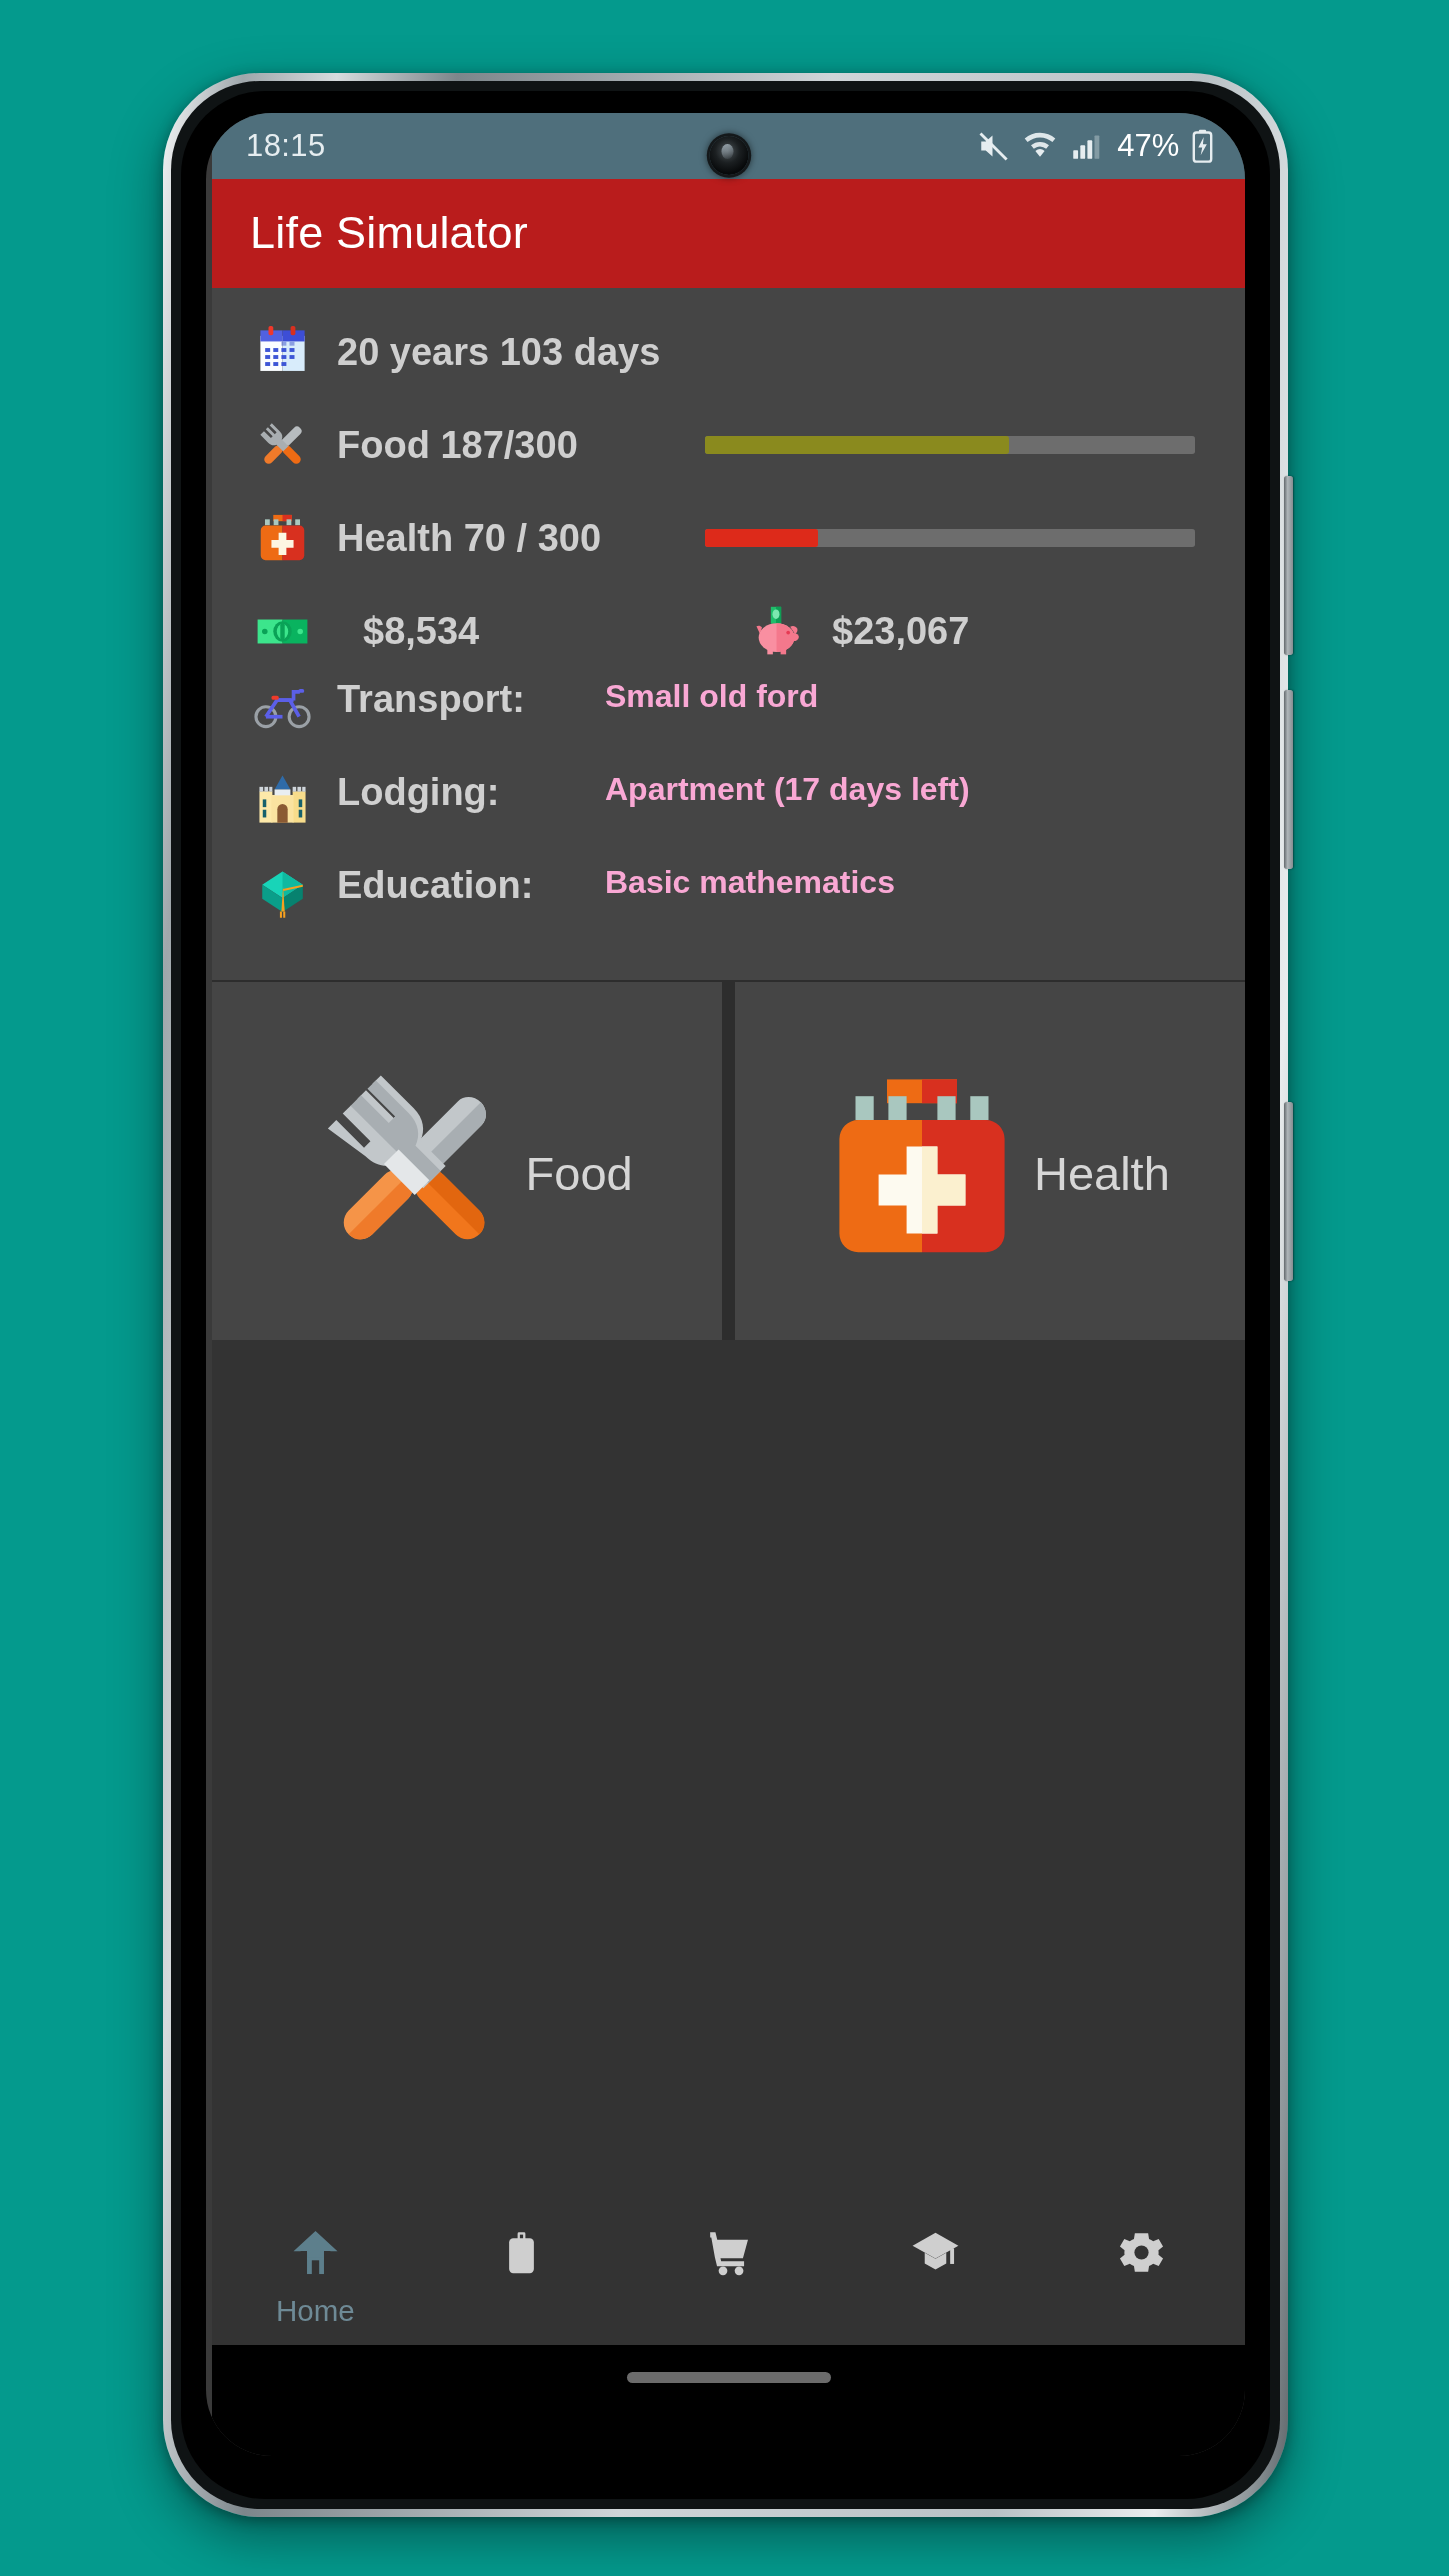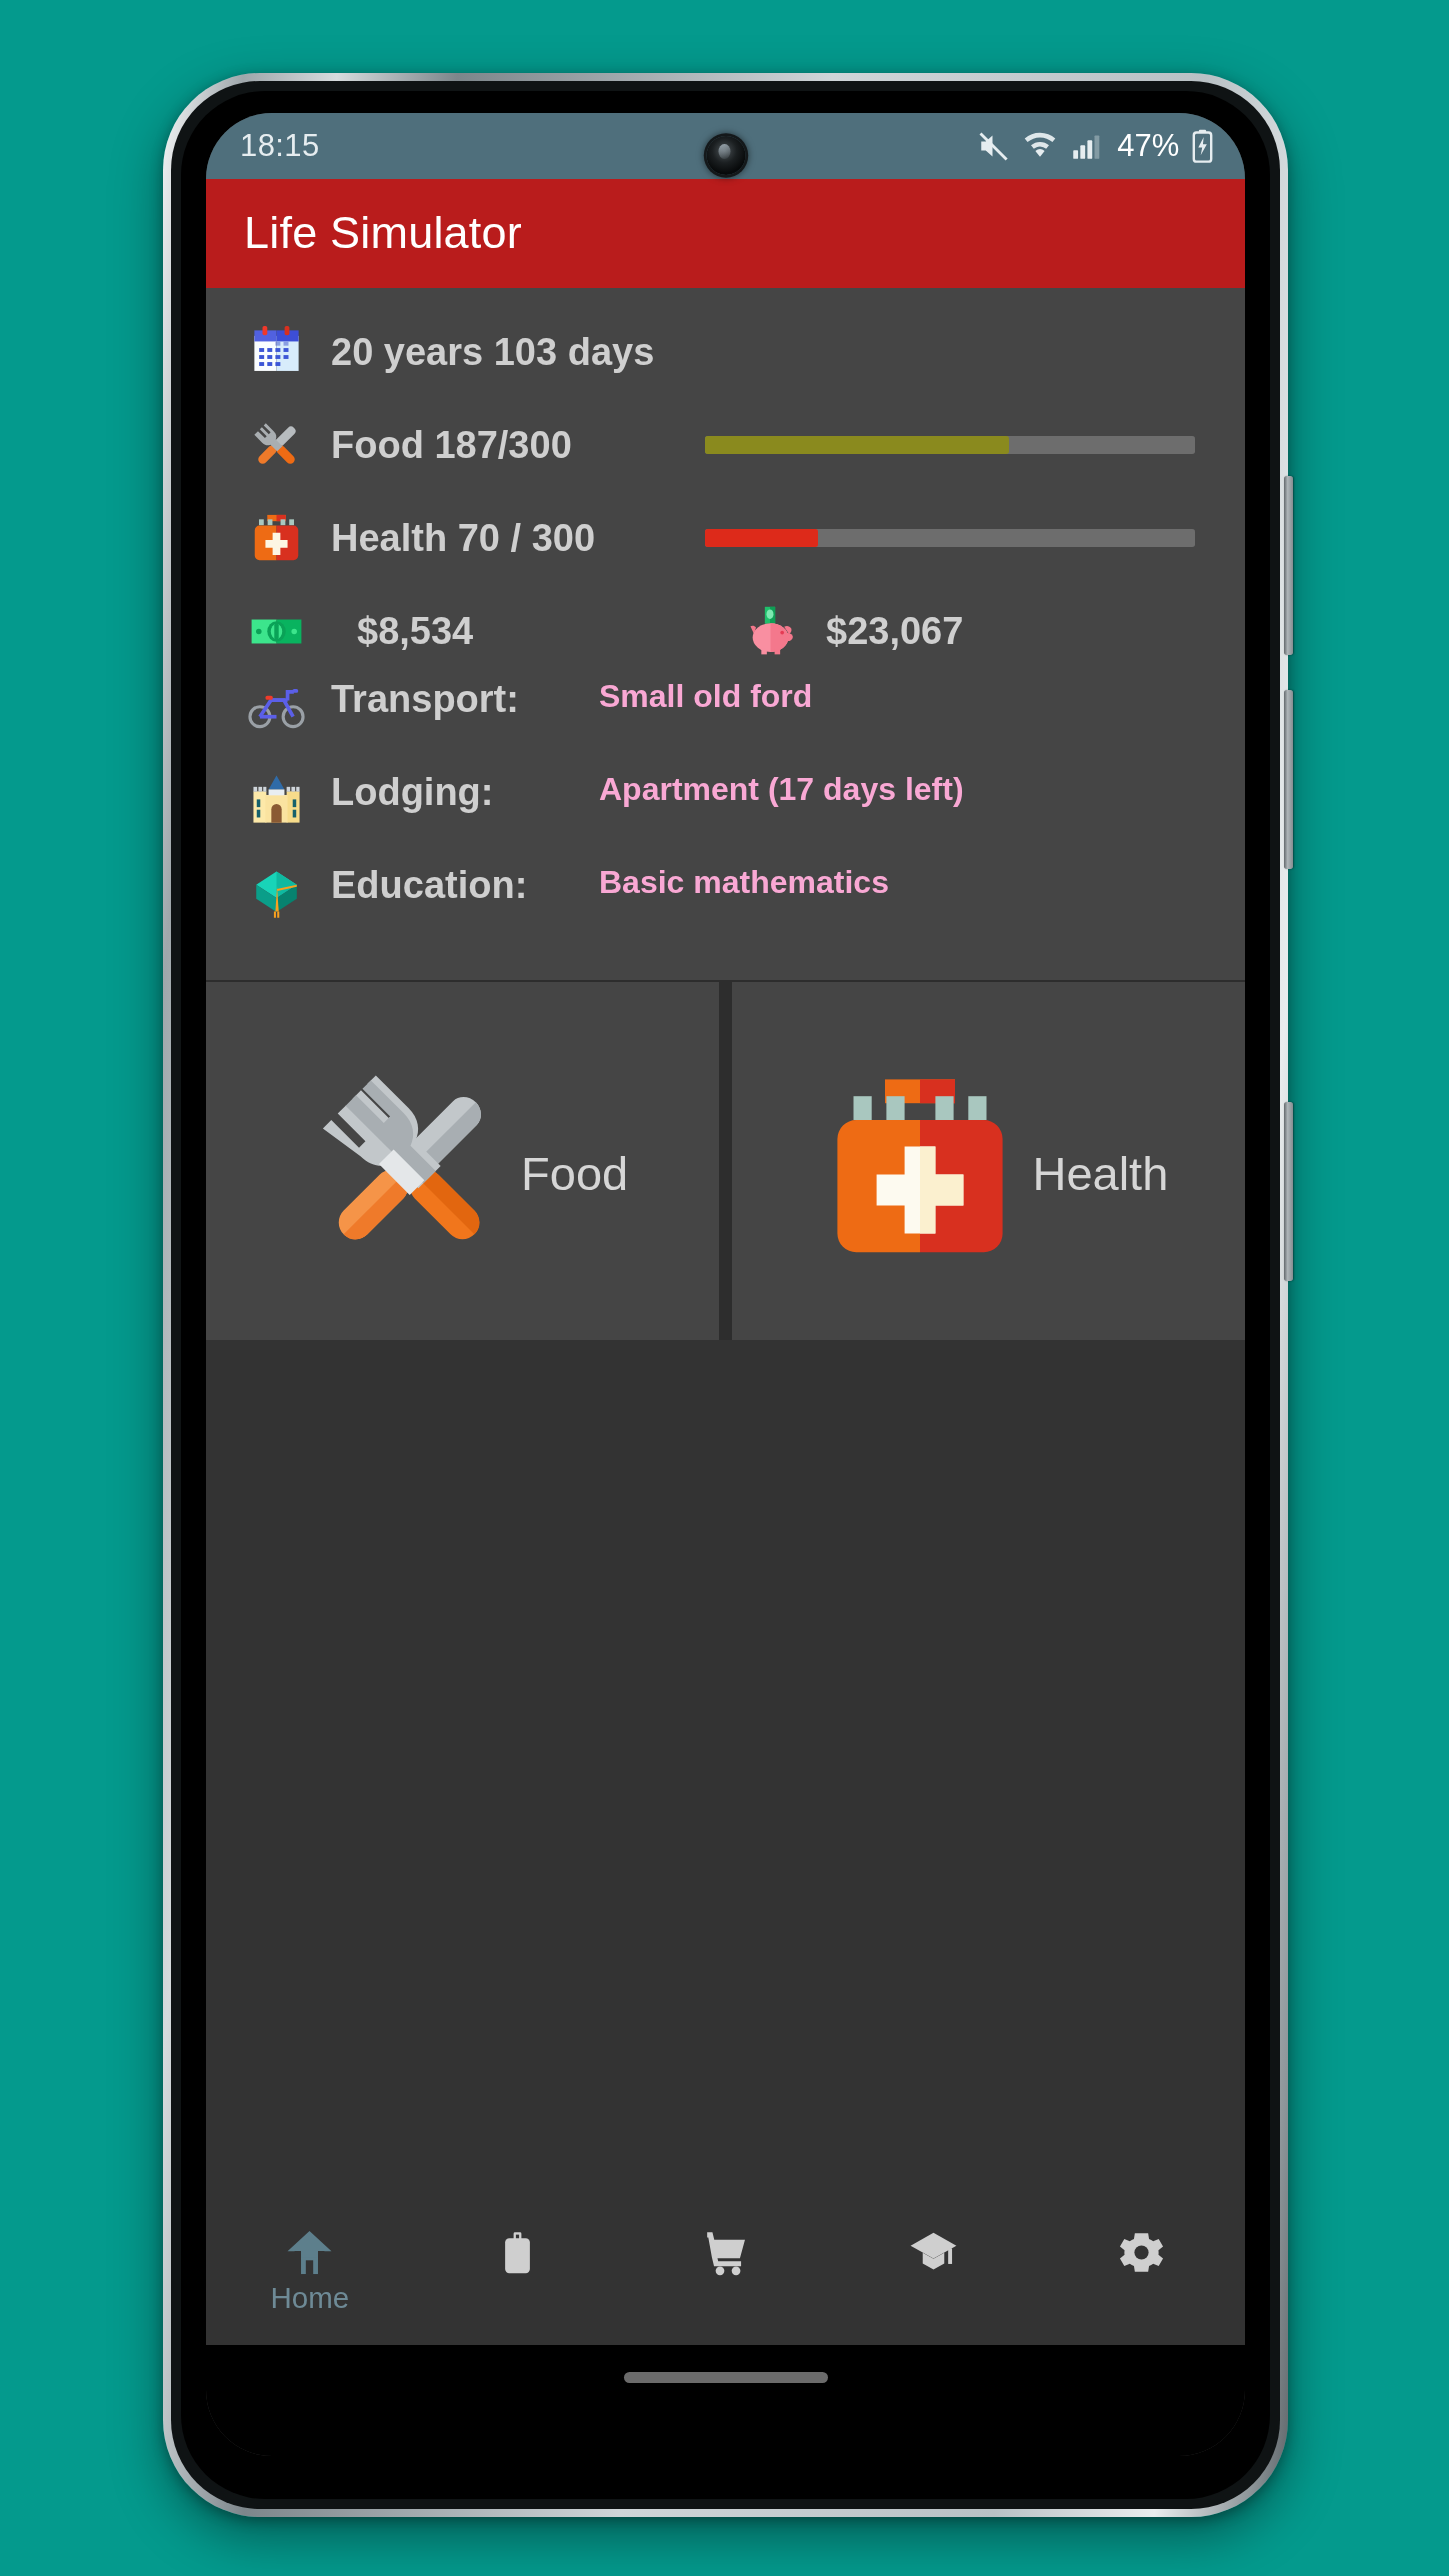--- a/index.html
+++ b/index.html
@@ -220,41 +220,41 @@
     background: #333333;
     display: flex;
     align-items: flex-start;
     padding-top: 23px;
   }
   .nav-item {
     flex: 1 1 0;
     display: flex;
     flex-direction: column;
     align-items: center;
-    gap: 1px;
+    gap: 14px;
   }
   .nav-icon { width: 55px; height: 55px; display: block; }
   .nav-label { font-size: 29.5px; color: #6e8a96; }
 
   
   #gesture-area {
     height: 111px;
     background: #000;
     display: flex;
     align-items: flex-start;
     justify-content: center;
     padding-top: 27px;
   }
   #gesture-pill {
     width: 204px; height: 11.6px;
     border-radius: 6.3px;
     background: #6b6b6b;
   }
 
-  #screen-col { display:flex; flex-direction:column; height:100%; }
+  #screen-col { display:flex; flex-direction:column; height:100%;padding-left:6px; }
 </style>
 </head>
 <body>
 
 <div id="backdrop" style="background: rgb(4, 154, 141);"></div>
 
 <div id="phone">
   <div id="phone-inner-ring"></div>
 
   <div class="side-btn" style="top:403px;  height:179px;"></div>

